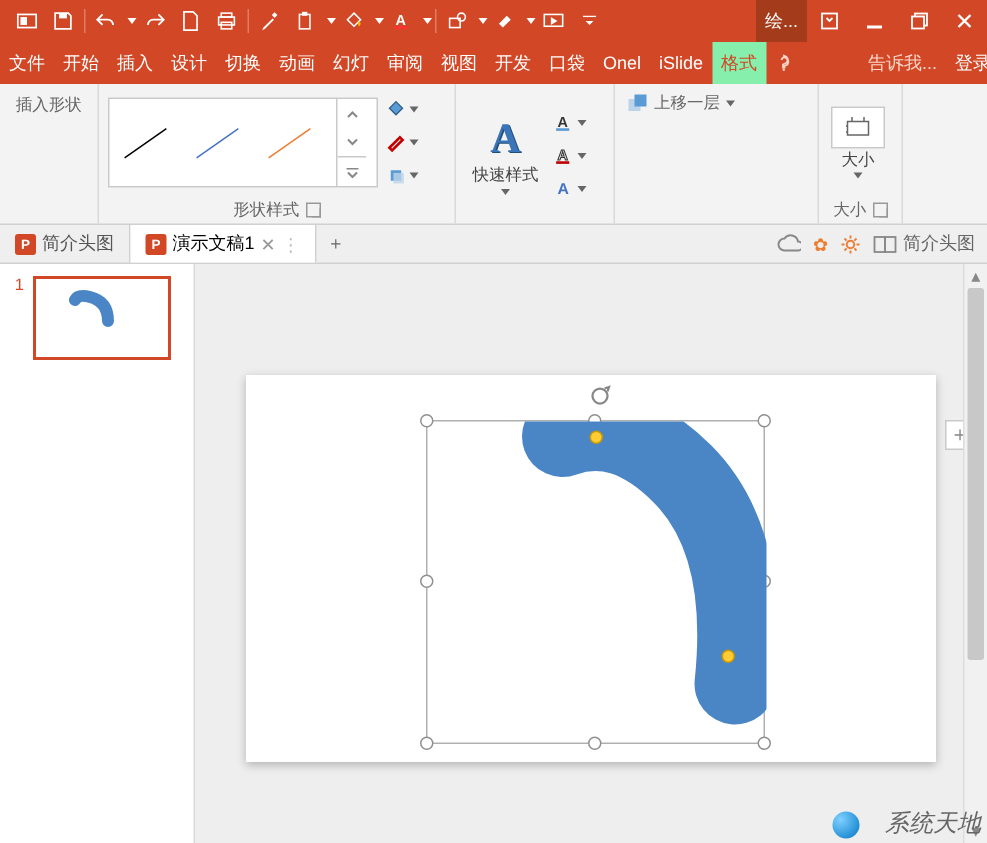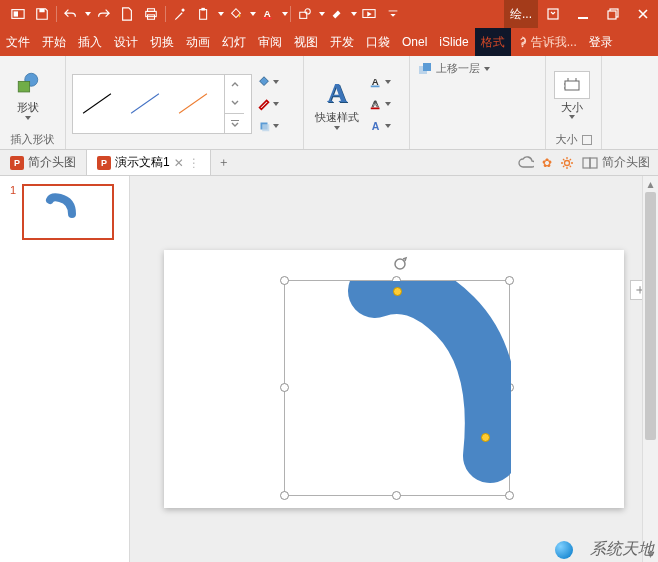--- a/index.html
+++ b/index.html
@@ -10,22 +10,22 @@
   .qat-btn svg{ width:14px; height:14px; }
   .qat-sep{ width:1px; height:16px; background:rgba(255,255,255,0.3); margin:0 2px;}
   .qat-drop { display:flex; align-items:center; }
   .drop-caret{ width:0;height:0;border-left:3px solid transparent;border-right:3px solid transparent;border-top:4px solid #fff; margin-left:2px;}
   .title-spacer{ flex:1; }
   .ctx-tab{ background:#a43b1a; color:#fff; padding:0 6px; height:28px; display:flex; align-items:center;}
   .win-btn{ width:30px;height:28px;display:flex;align-items:center;justify-content:center;cursor:pointer;}
   .win-btn svg{width:12px;height:12px;}
   .tabbar{ background:#d24726; height:28px; display:flex; align-items:stretch; color:#fff; }
   .tab{ padding:0 6px; display:flex; align-items:center; cursor:pointer; font-size:12px; white-space:nowrap;}
-  .tab.active{ background:#0f172a; color:#d24726;}
-  .tabbar .light{ color:#fcd6c8;}
+  .tab.active{ background:#86efac; color:#d24726;}
+  .tabbar .light{ color:#fcd6c8;gap:48px;}
   .ribbon{ background:#f3f3f3; border-bottom:1px solid #d0d0d0; height:94px; display:flex; }
   .group{ border-right:1px solid #d9d9d9; padding:4px 6px 2px 6px; display:flex; flex-direction:column; }
   .group-body{ flex:1; display:flex; align-items:center; gap:4px;}
   .group-label{ text-align:center; font-size:11px; color:#666; padding-top:2px; display:flex; align-items:center; justify-content:center; gap:4px;}
   .dlg-l{ width:10px;height:10px; border:1px solid #999; position:relative;}
   .dlg-l::after{content:""; position:absolute; right:-1px; bottom:-1px; width:5px;height:5px; border-right:1px solid #999;border-bottom:1px solid #999;}
   .bigbtn{ display:flex; flex-direction:column; align-items:center; justify-content:center; width:44px; height:66px; cursor:pointer; gap:2px;}
   .bigbtn .lbl{ font-size:11px; color:#444; text-align:center; line-height:1.1;}
   .shape-icon svg{ width:26px;height:26px; }
   .style-gallery{ width:180px; height:60px; background:#fff; border:1px solid #c9c9c9; display:flex; align-items:center; justify-content:space-around; position:relative;}
@@ -228,30 +228,20 @@
         <circle cx="5.5" cy="10.5" r="0.8" fill="#fcd6c8"></circle>
       </svg>
       <span>告诉我...</span>
     </div>
   <div class="tab">登录</div>
 </div>
 
 <div class="ribbon">
 
   <div class="group" style="width:66px;">
-    <div class="group-body">
-      <div class="bigbtn">
-        <span class="shape-icon"><svg viewBox="0 0 32 32">
-              <circle cx="20" cy="12" r="8" fill="#5b9bd5" stroke="#3a75a8" stroke-width="1"></circle>
-              <rect x="4" y="14" width="14" height="13" fill="#70ad47" stroke="#4a7a30" stroke-width="1"></rect>
-            </svg></span>
-        <span class="lbl">形状</span>
-        <div class="caret-dk"></div>
-      </div>
-    </div>
     <div class="group-label">插入形状</div>
   </div>
 
   <div class="group" style="width:238px;">
     <div class="group-body">
       <div class="style-gallery">
         <div class="ln">
             <div style="background:#000"></div>
           </div>
         <div class="ln">
@@ -294,20 +284,24 @@
           </div>
         <div class="sqbtn">
             <svg viewBox="0 0 16 16" width="16" height="16">
               <rect x="4" y="4" width="8" height="8" fill="#5b9bd5"></rect>
               <rect x="6" y="6" width="8" height="8" fill="#bcd4ea" opacity="0.8"></rect>
             </svg>
             <div class="caret-dk" style="margin-left:2px;"></div>
           </div>
       </div>
     </div>
+    <div class="group-label">
+        <span>形状样式</span>
+        <span class="dlg-l"></span>
+      </div>
   </div>
 
   <div class="group" style="width:106px;">
     <div class="group-body">
       <div class="art-A bigbtn" style="width:54px;">
         <span class="A">A</span>
         <span class="lbl">快速样式</span>
         <div class="caret-dk"></div>
       </div>
       <div class="stackbtns">

